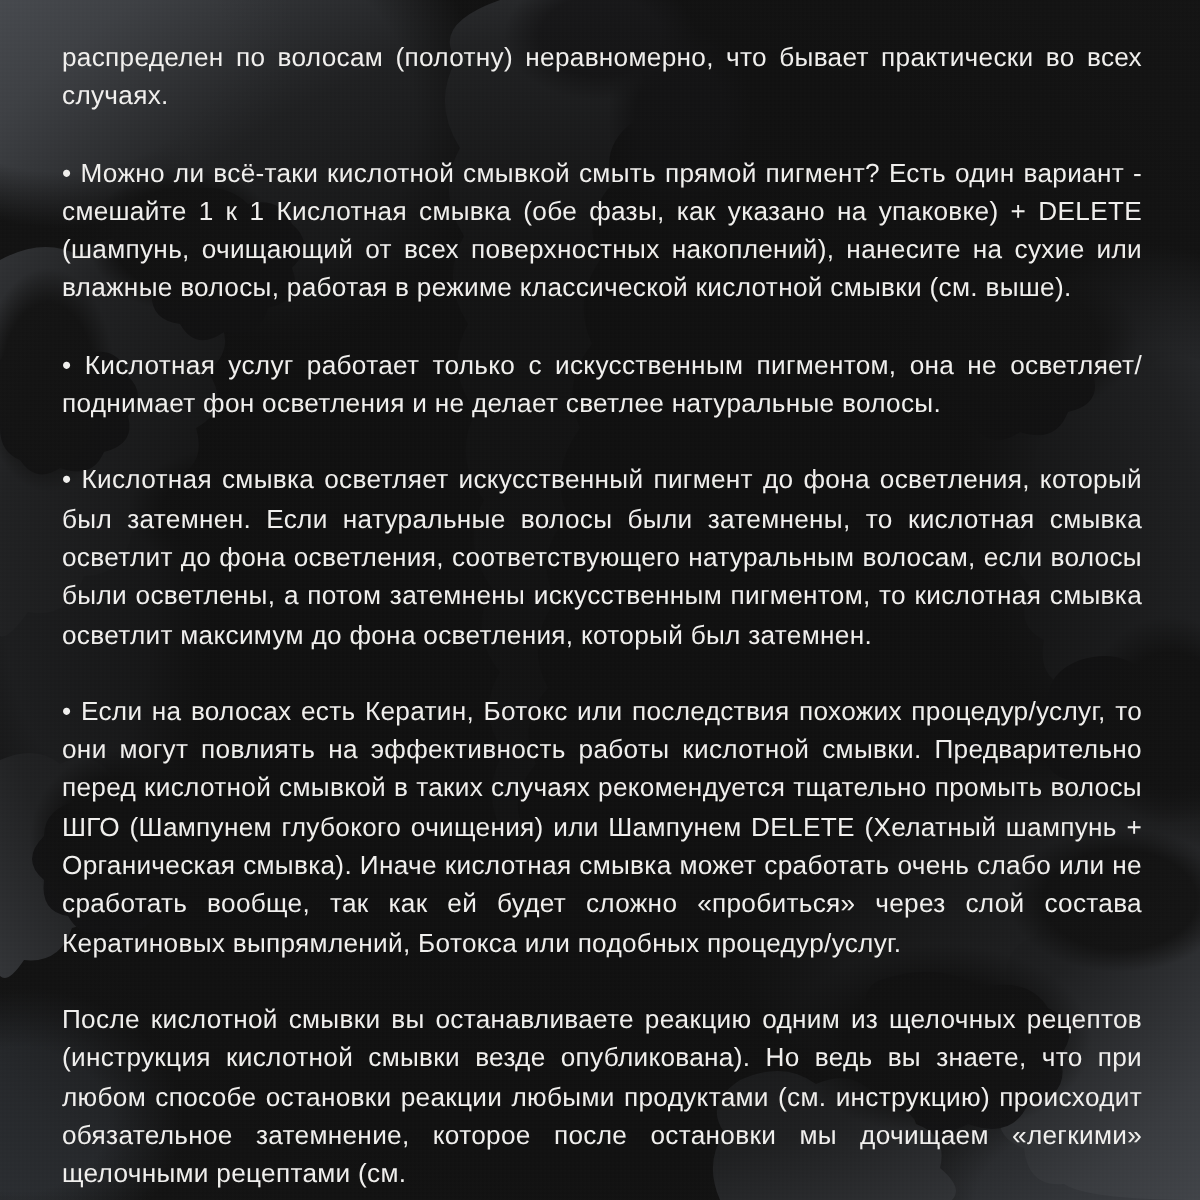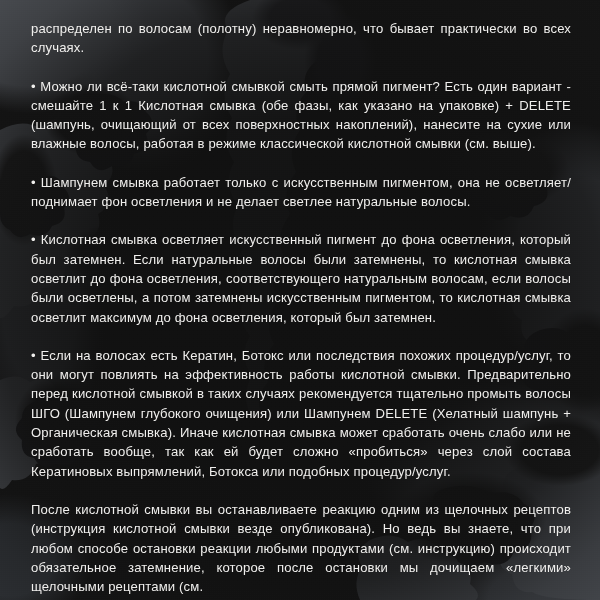--- a/index.html
+++ b/index.html
@@ -147,19 +147,19 @@
     </g>
   </svg>
 
   <div class="bg-layer bg-blots"></div>
   <div class="bg-layer bg-vignette"></div>
   <div class="bg-layer bg-noise"></div>
 
   <div id="content">
     <p class="para">распределен по волосам (полотну) неравномерно, что бывает практически во всех случаях.</p>
     <p class="para">• Можно ли всё-таки кислотной смывкой смыть прямой пигмент? Есть один вариант - смешайте 1 к 1  Кислотная смывка (обе фазы, как указано на упаковке) + DELETE (шампунь, очищающий от всех поверхностных накоплений), нанесите на сухие или влажные волосы, работая в режиме классической кислотной смывки (см. выше).</p>
-    <p class="para">• Шампунем смывка работает только с искусственным пигментом, она не осветляет/поднимает фон осветления и не делает светлее натуральные волосы.</p>
+    <p class="para">• Кислотная услуг работает только с искусственным пигментом, она не осветляет/поднимает фон осветления и не делает светлее натуральные волосы.</p>
     <p class="para">• Кислотная смывка осветляет искусственный пигмент до фона осветления, который был затемнен. Если натуральные волосы были затемнены, то кислотная смывка осветлит до фона осветления, соответствующего натуральным волосам, если волосы были осветлены, а потом затемнены искусственным пигментом, то кислотная смывка осветлит максимум до фона осветления, который был затемнен.</p>
     <p class="para">• Если на волосах есть Кератин, Ботокс или последствия похожих процедур/услуг, то они могут повлиять на эффективность работы кислотной смывки. Предварительно перед кислотной смывкой в таких случаях рекомендуется тщательно промыть волосы ШГО (Шампунем глубокого очищения) или Шампунем DELETE (Хелатный шампунь + Органическая смывка). Иначе кислотная смывка может сработать очень слабо или не сработать вообще, так как ей будет сложно «пробиться» через слой состава Кератиновых выпрямлений, Ботокса или подобных процедур/услуг.</p>
     <p class="para">После кислотной смывки вы останавливаете реакцию одним из щелочных рецептов (инструкция кислотной смывки везде опубликована). Но ведь вы знаете, что при любом способе остановки реакции любыми продуктами (см. инструкцию) происходит обязательное затемнение, которое после остановки мы дочищаем «легкими» щелочными рецептами (см.</p>
   </div>
 
 </div>
 
 </body></html>

